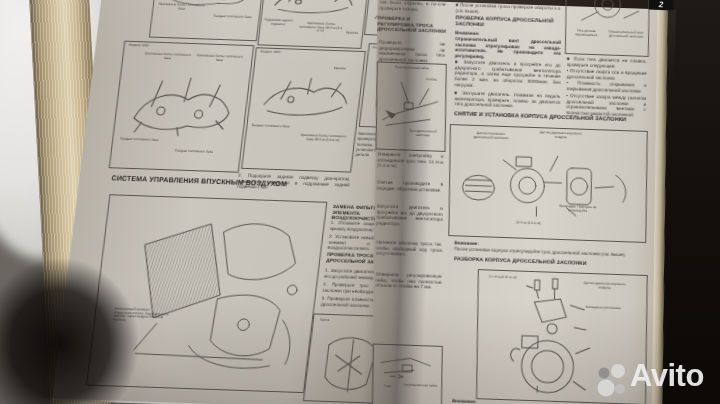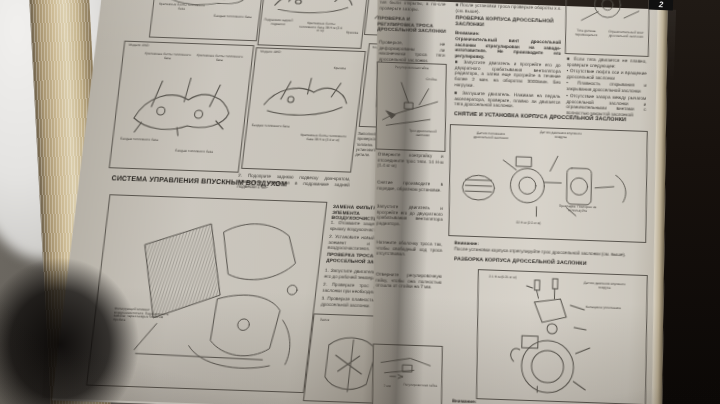--- a/index.html
+++ b/index.html
@@ -267,14 +267,23 @@
     </div>
 
     <div id="gutter"></div>
   </div>
 
   <div id="corner-shadow"></div>
   <div id="vignette"></div>
 
   <div id="page-tab">2</div>
 
+  <div id="watermark">
+    <svg style="position:absolute;left:0;top:6px;" width="36" height="36" viewBox="0 0 36 36">
+      <circle cx="10" cy="9" r="5.5" fill="#8f8f8f"></circle>
+      <circle cx="24" cy="7" r="7" fill="#d8d8d8"></circle>
+      <circle cx="12" cy="24" r="8.5" fill="#d8d8d8"></circle>
+      <circle cx="26" cy="25" r="5" fill="#bfbfbf"></circle>
+    </svg>
+    <div class="word">Avito</div>
+  </div>
 
 </div>
 
 </body></html>

